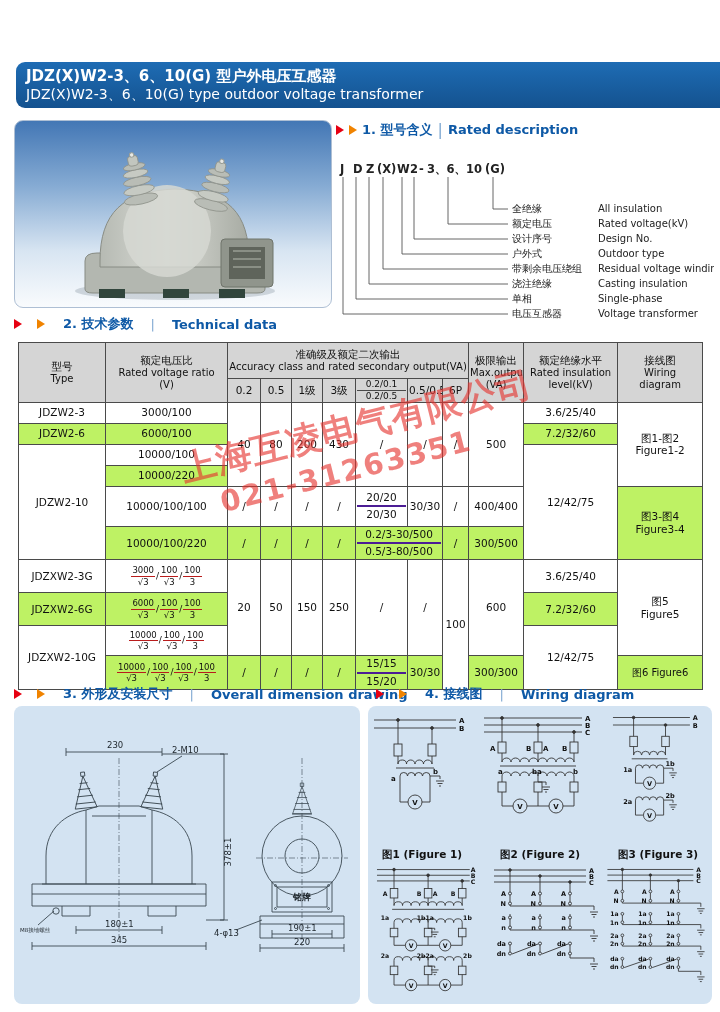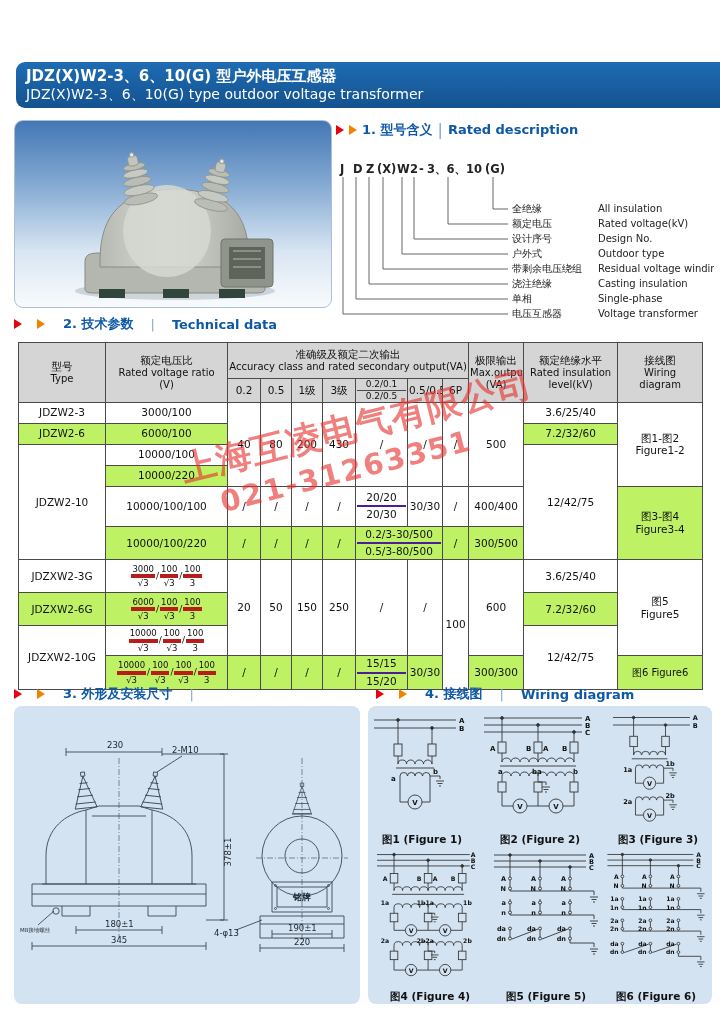--- a/index.html
+++ b/index.html
@@ -29,36 +29,36 @@
 .tbl td,.tbl th{border:1px solid #4a4a4a;text-align:center;vertical-align:middle;padding:0 1px;line-height:1.2;font-weight:normal;overflow:hidden}
 .tbl th{background:#d5d5d5}
 .tbl .hz{font-size:10.5px;display:block}
 .tbl .he{font-size:10px;display:block}
 .g{background:#bef264}
 .stk span{display:block;line-height:1.45}
 .stk span:first-child{border-bottom:2px solid #4c1d95}
 .sub2 span{display:block;font-size:9px;line-height:1.2}
 .sub2 span:first-child{border-bottom:1px solid #4a4a4a}
 .fr{display:inline-block;vertical-align:middle;text-align:center;line-height:1;font-size:8.5px}
-.fr .n{display:block;border-bottom:4px solid #b91c1c;padding:0 1px 1px}
+.fr .n{display:block;border-bottom:1px solid #b91c1c;padding:0 1px 1px}
 .fr .d{display:block;padding-top:1px}
 .fsep{display:inline-block;vertical-align:middle;margin:0 1px;font-size:9px}
 .hr1{height:36px}.hr2{height:20px}
 .r21{height:21px}.r40{height:40px}.r30{height:30px}.r33{height:33px}.r34{height:34px}
 
 .wm{position:absolute;left:180px;top:398px;width:400px;transform:rotate(-14deg);color:rgba(229,50,45,.62);font-weight:bold;z-index:5;pointer-events:none}
 .wm .w1{font-size:35px;letter-spacing:1px;white-space:nowrap}
 .wm .w2{font-size:29px;letter-spacing:2px;margin:0 0 0 30px}
 
 .box{position:absolute;top:706px;height:298px;background:#d3e3f2;border-radius:8px}
 .box3{left:14px;width:346px}
 .box4{left:368px;width:344px;padding:4px 2px}
 .wgrid{display:flex;flex-wrap:wrap;justify-content:space-between}
 .wcell{display:flex;flex-direction:column;align-items:center}
-.wcap{font-size:10.5px;font-weight:bold;color:#111;margin-top:1px;white-space:nowrap}
+.wcap{font-size:10.5px;font-weight:bold;color:#111;margin-top:16px;white-space:nowrap}
 svg text{font-family:"DejaVu Sans","Liberation Sans",sans-serif}
 </style>
 </head>
 <body>
 
 <div class="page">
 
 
   <div class="titlebar">
     <div class="t1">JDZ(X)W2-3、6、10(G) 型户外电压互感器</div>
@@ -316,20 +316,21 @@
   <div class="wm">
     <div class="w1">上海互凌电气有限公司</div>
     <div class="w2">021-31263351</div>
   </div>
 
   <div class="sech" style="left:14px;top:686px">
     <span class="arr"></span>
       <span class="arr o"></span>
     <span class="zh">3. 外形及安装尺寸</span>
     <span class="sep">|</span>
+    <span class="en">Overall dimension drawing</span>
   </div>
 
   <div class="sech" style="left:376px;top:686px">
     <span class="arr"></span>
       <span class="arr o"></span>
     <span class="zh">4. 接线图</span>
     <span class="sep">|</span>
     <span class="en">Wiring diagram</span>
   </div>
 

